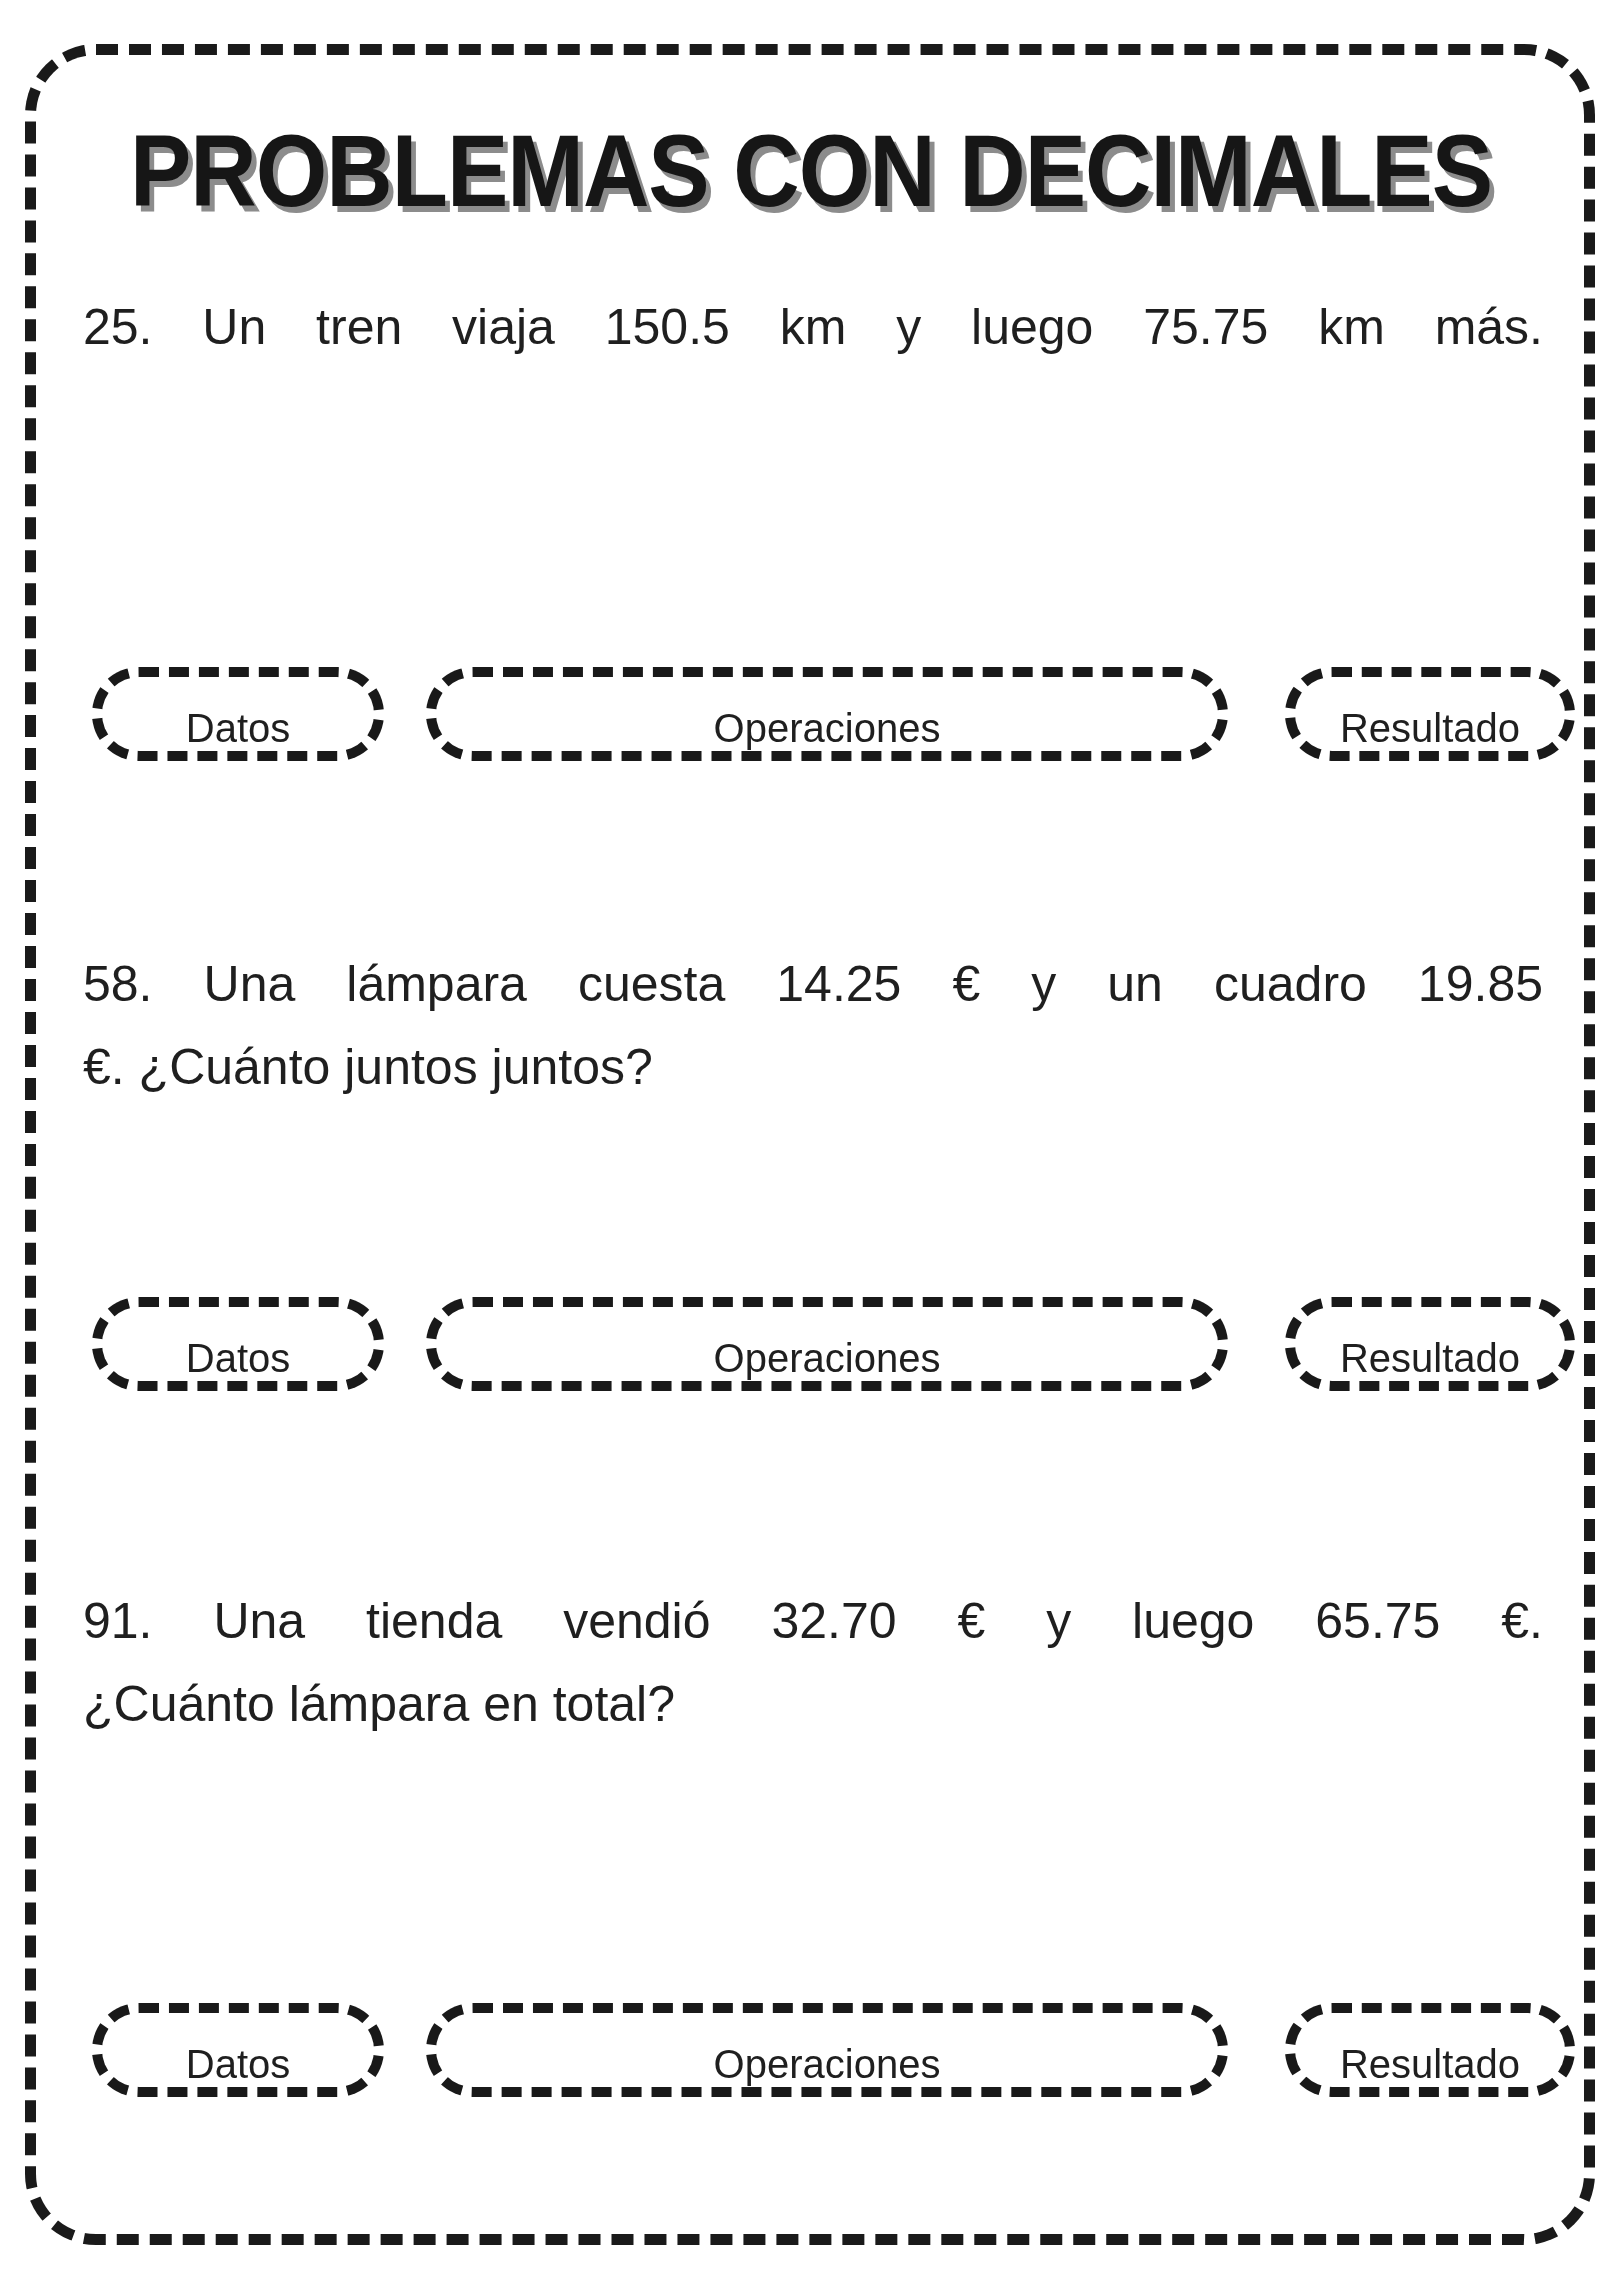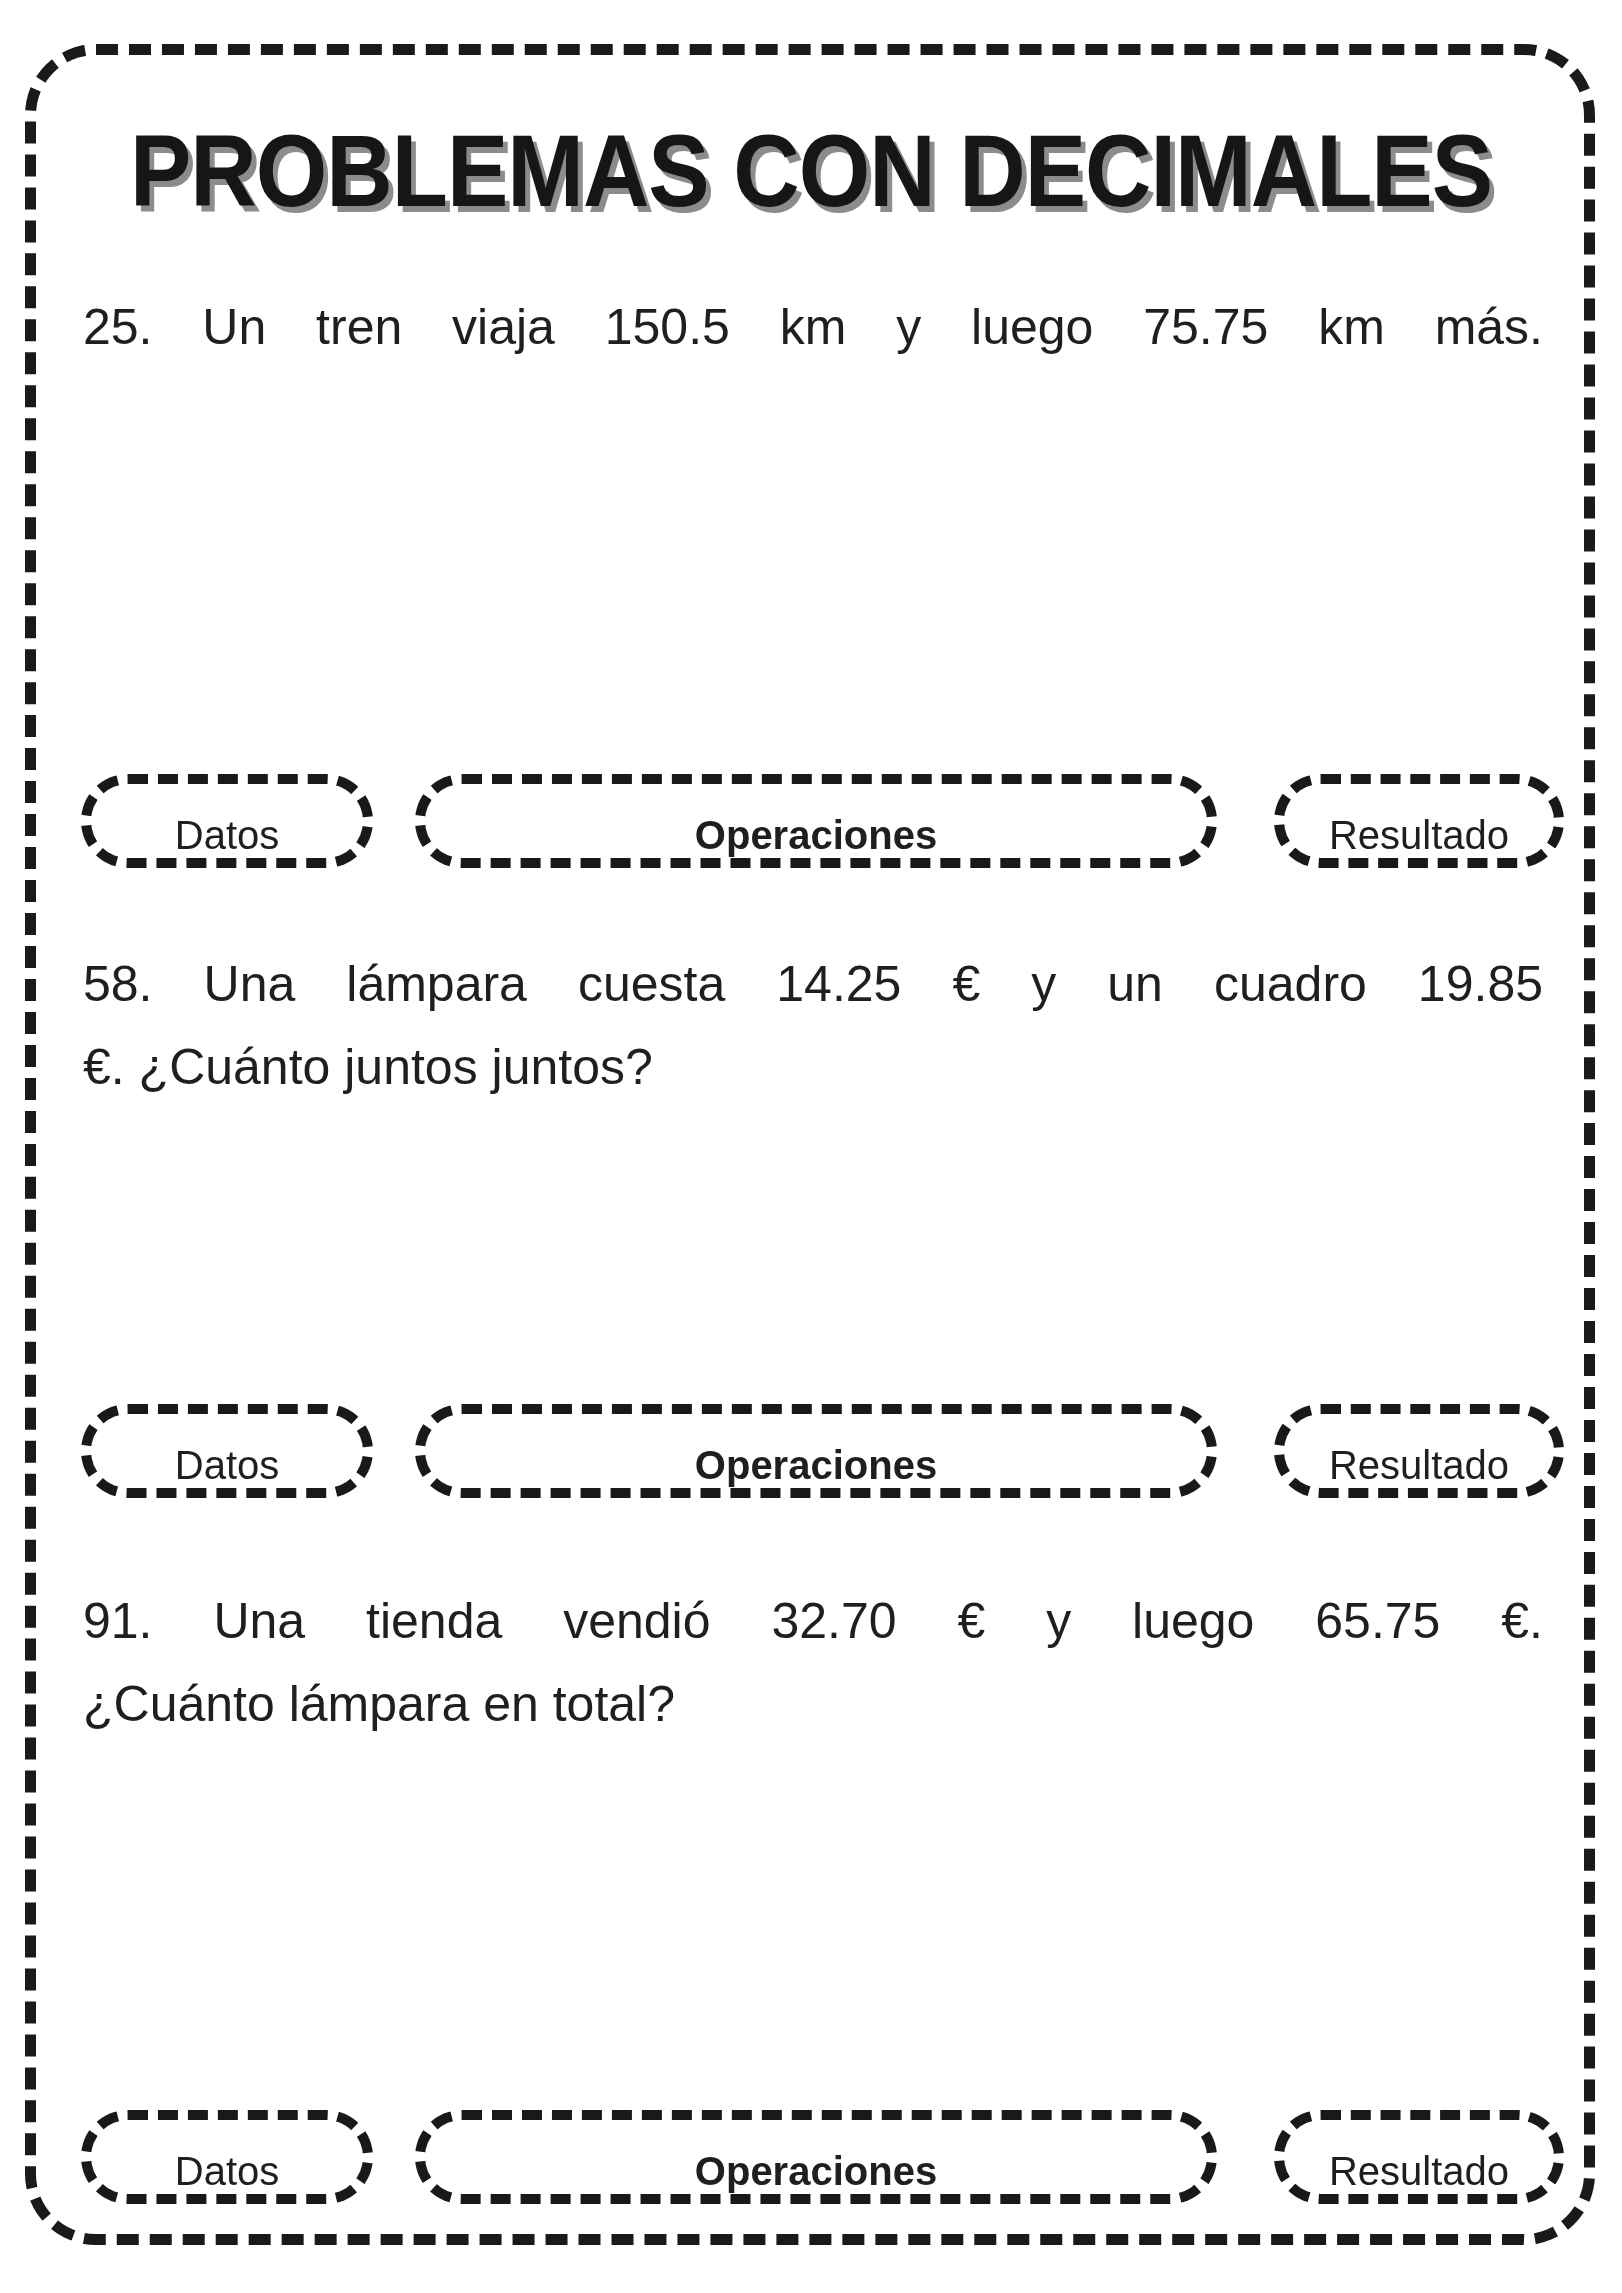--- a/index.html
+++ b/index.html
@@ -44,40 +44,40 @@
   }
   .line-justify {
     text-align:justify;
     text-align-last:justify;
     text-justify:inter-word;
     white-space:nowrap;
   }
   .line-plain { text-align:left; white-space:nowrap; }
   .box-row {
     position:absolute;
-    left:81px;
+    left:92px;
     width:1483px;
     height:309px;
     display:flex;
-    align-items:flex-end;
+    align-items:center;
   }
   .abox {
     box-sizing:border-box;
     border:10.8px dashed #191919;
     border-radius:47px;
     display:flex;
     justify-content:center;
     align-items:flex-start;
     padding-top:29px;
     font-size:40px;
     color:#1f1f1f;
     background:#ffffff;
   }
   .box-datos     { width:292px; }
-  .box-oper      { width:802px; margin-left:42px;font-weight:bold; }
+  .box-oper      { width:802px; margin-left:42px; }
   .box-res       { width:290px; margin-left:57px; }
   .row-1 { top:559px;  }
   .row-2 { top:1189px; }
   .row-3 { top:1895px; }
   .p-1 { top:286px;  }
   .p-2 { top:943px;  }
   .p-3 { top:1580px; }
 </style>
 </head>
 <body>

